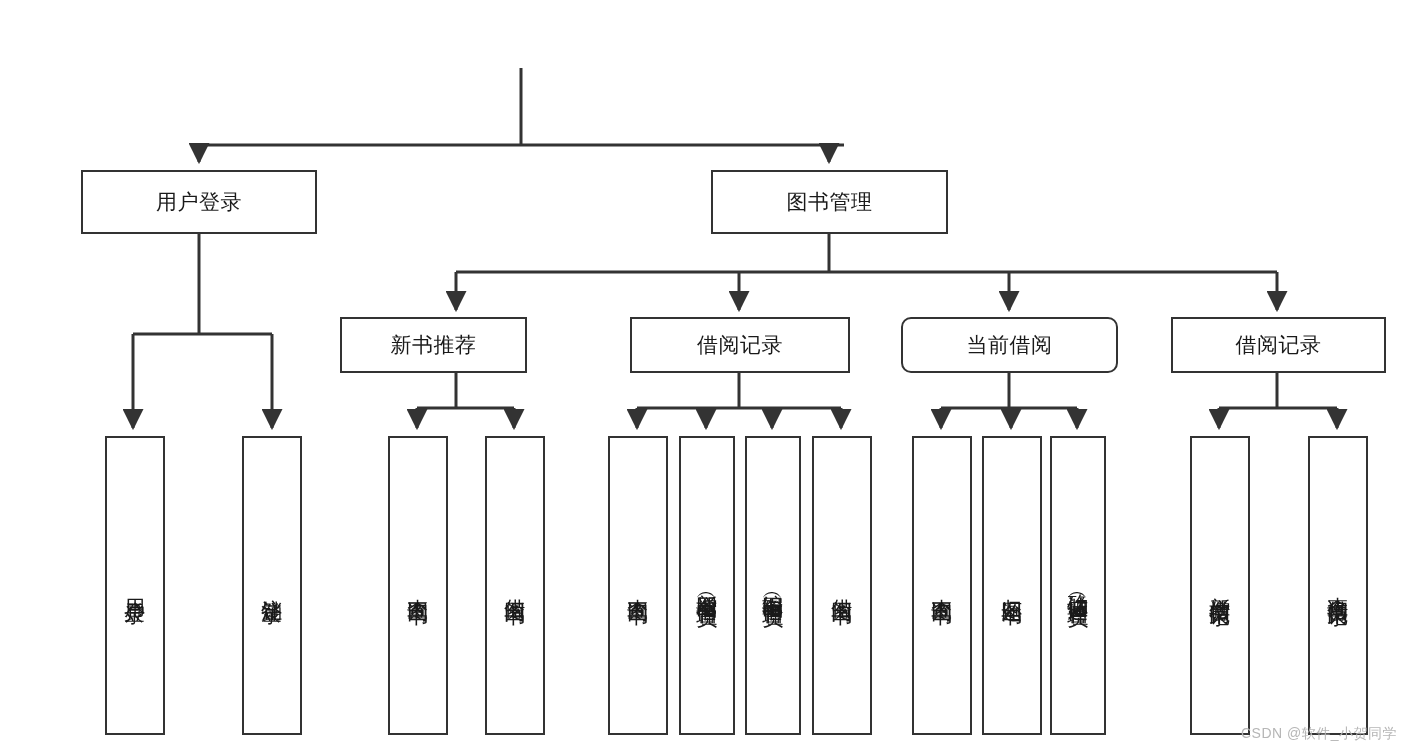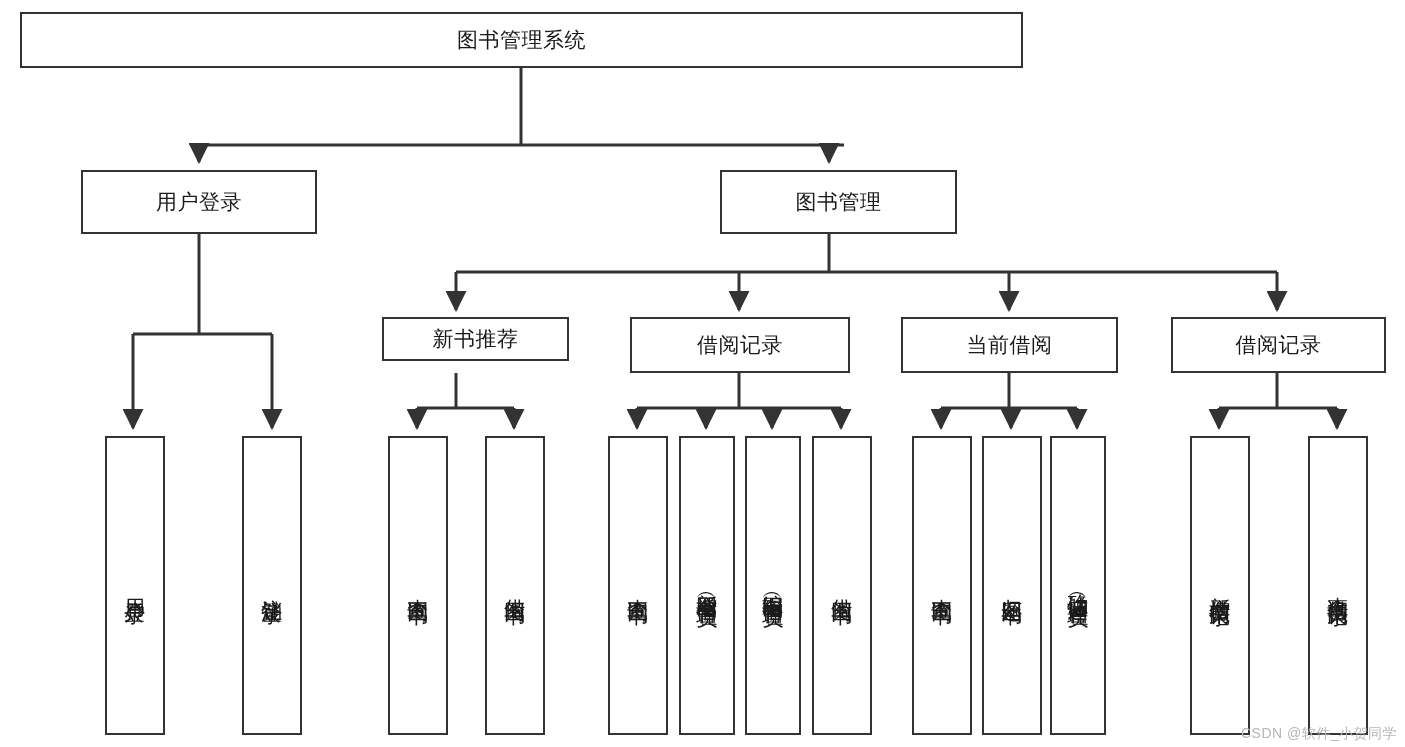--- a/index.html
+++ b/index.html
@@ -132,41 +132,38 @@
       <g>
         <path d="M 1277 373 L 1277 408"></path>
         <path d="M 1219 408 L 1337 408"></path>
         <path d="M 1219 408 L 1219 428" marker-end="url(#arrow)"></path>
         <path d="M 1337 408 L 1337 428" marker-end="url(#arrow)"></path>
       </g>
 
     </g>
   </svg>
 
-  <div class="node-box horizontal" style="left:20px; top:12px; width:1003px; height:56px;">
-    <span class="node-label-h">图书管理系统</span>
-  </div>
 
   <div class="node-box horizontal" style="left:81px; top:170px; width:236px; height:64px;">
     <span class="node-label-h">用户登录</span>
   </div>
 
-  <div class="node-box horizontal" style="left:711px; top:170px; width:237px; height:64px;margin-left:9px;">
+  <div class="node-box horizontal" style="left:711px; top:170px; width:237px; height:64px;">
     <span class="node-label-h">图书管理</span>
   </div>
 
-  <div class="node-box horizontal" style="left:382px; top:317px; width:187px; height:44px;">
+  <div class="node-box horizontal" style="left:340px; top:317px; width:187px; height:56px;">
     <span class="node-label-h">新书推荐</span>
   </div>
 
   <div class="node-box horizontal" style="left:630px; top:317px; width:220px; height:56px;">
     <span class="node-label-h">借阅记录</span>
   </div>
 
-  <div class="node-box horizontal" style="left:901px; top:317px; width:217px; height:56px;">
+  <div class="node-box horizontal" style="left:901px; top:317px; width:217px; height:56px;border-radius:10px;">
     <span class="node-label-h">当前借阅</span>
   </div>
 
   <div class="node-box horizontal" style="left:1171px; top:317px; width:215px; height:56px;">
     <span class="node-label-h">借阅记录</span>
   </div>
 
   <div class="node-box vertical" style="left:105px; top:436px; width:60px; height:299px;">
     <span class="node-label-v">用户登录</span>
   </div>

